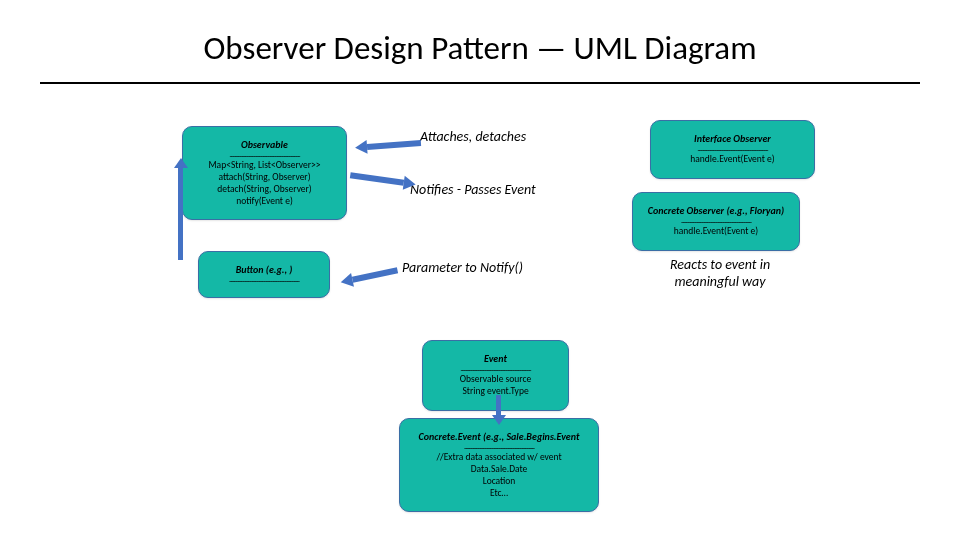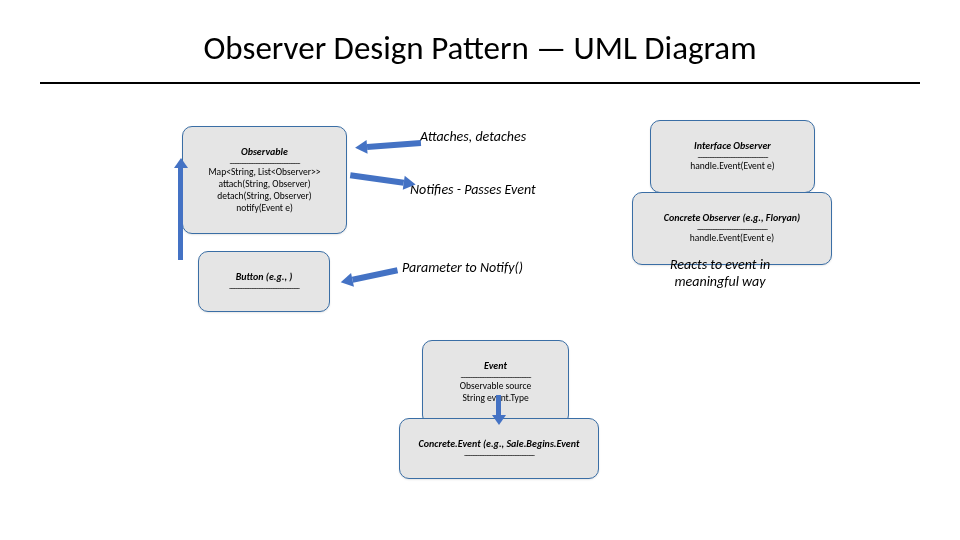--- a/index.html
+++ b/index.html
@@ -27,26 +27,26 @@
     top: 82px;
     left: 40px;
     right: 40px;
     height: 2px;
     background: #000;
   }
   .box {
     position: absolute;
     border: 1.5px solid #3a6ea5;
     border-radius: 10px;
-    background: #e5e5e5;
+    background: #14b8a6;
     text-align: center;
     font-size: 10px;
     line-height: 1.25;
     color: #000;
-    padding: 19px 6px;
+    padding: 12px 6px;
     box-sizing: border-box;
     box-shadow: 0 1px 2px rgba(0,0,0,0.1);
   }
   .box .head {
     font-weight: 700;
     font-style: italic;
   }
   .box .sep {
     font-size: 9px;
     letter-spacing: -1px;
@@ -115,36 +115,40 @@
   <div class="head">Button (e.g., )</div>
   <div class="sep">----------------------------------------</div>
 </div>
 
 <div class="box" style="left:650px; top:120px; width:165px;">
   <div class="head">Interface Observer</div>
   <div class="sep">----------------------------------------</div>
   <div class="body">handle.Event(Event e)</div>
 </div>
 
-<div class="box" style="left:632px; top:192px; width:200px;">
+<div class="box" style="left:632px; top:192px; width:168px;">
   <div class="head">Concrete Observer (e.g., Floryan)</div>
   <div class="sep">----------------------------------------</div>
   <div class="body">handle.Event(Event e)</div>
 </div>
 
 <div class="box" style="left:422px; top:340px; width:147px;">
   <div class="head">Event</div>
   <div class="sep">----------------------------------------</div>
   <div class="body" style="white-space:pre;">Observable source
 String event.Type</div>
 </div>
 
 <div class="box" style="left:399px; top:418px; width:200px;">
   <div class="head">Concrete.Event (e.g., Sale.Begins.Event</div>
   <div class="sep">----------------------------------------</div>
+  <div class="body" style="white-space:pre;">//Extra data associated w/ event
+Data.Sale.Date
+Location
+Etc…</div>
 </div>
 
 <div class="ann" style="left:420px; top:128px;">Attaches, detaches</div>
 <div class="ann" style="left:410px; top:181px;">Notifies - Passes Event</div>
 <div class="ann" style="left:402px; top:259px;text-align:right;">Parameter to Notify()</div>
 <div class="ann" style="left:670px; top:256px; white-space:pre; text-align:center; font-style:italic;">Reacts to event in
 meaningful way</div>
 
 <div class="arrow left" style="left:367px; top:142px; width:54px; height:6px; transform:rotate(-4deg);"></div>
 

